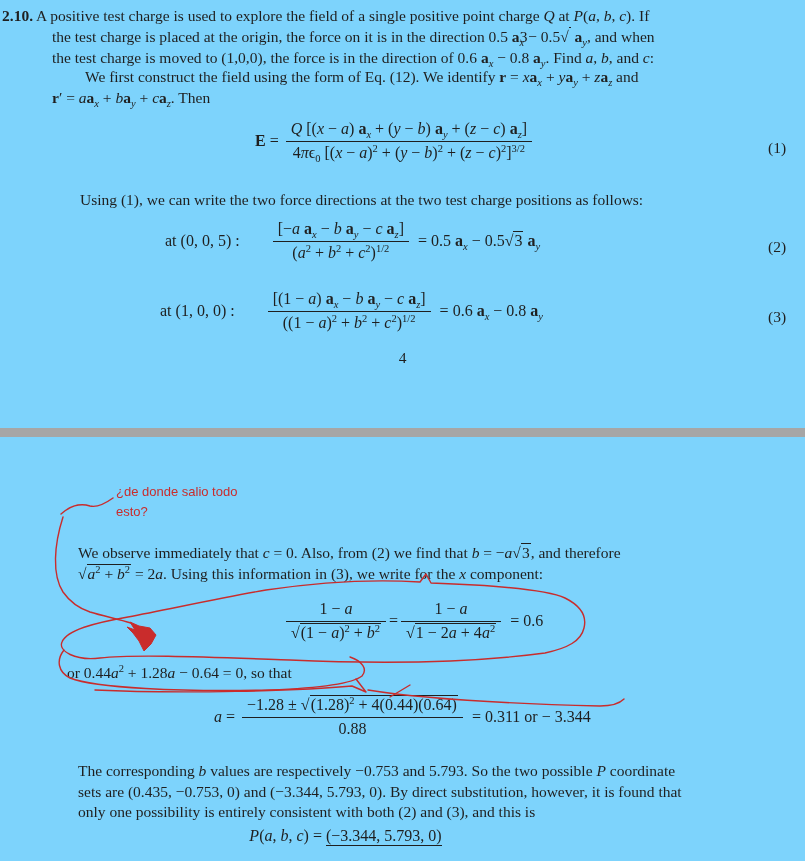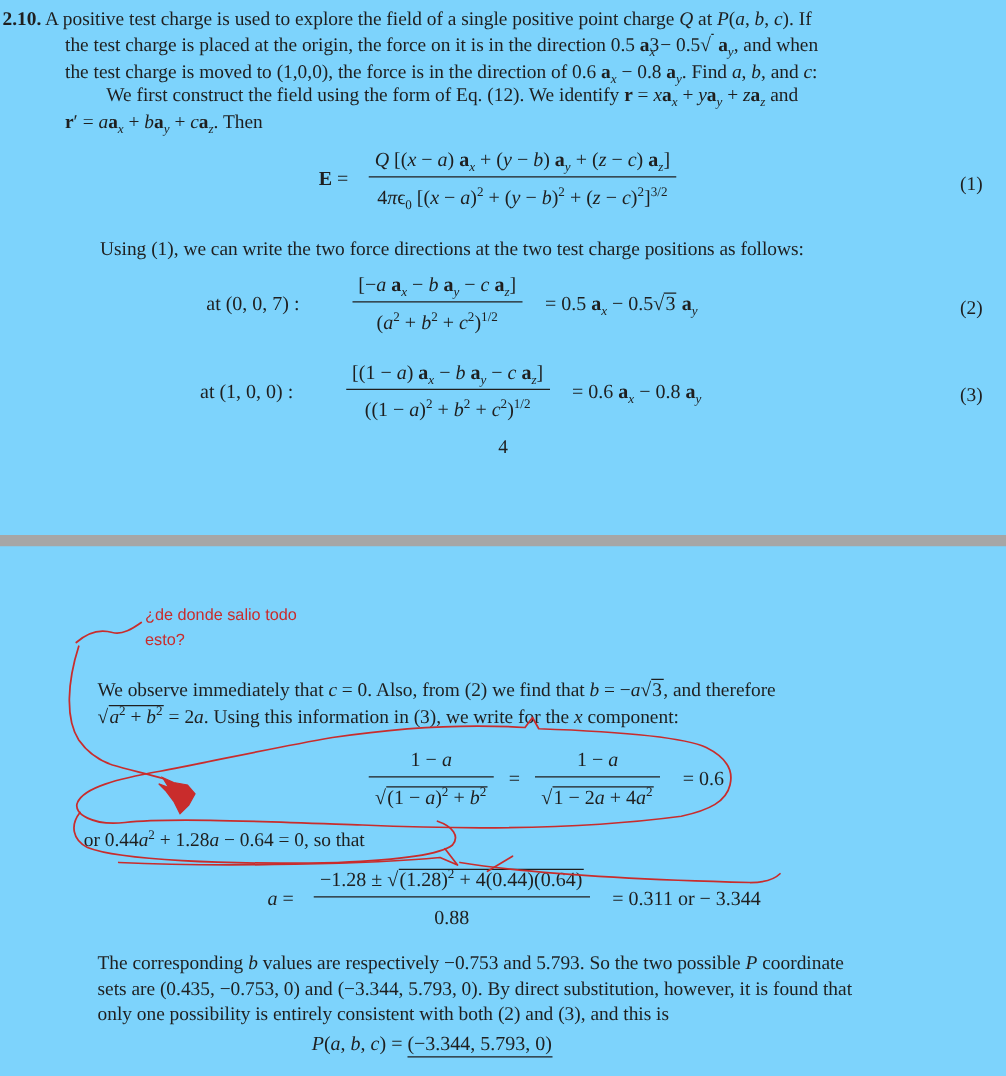--- a/index.html
+++ b/index.html
@@ -13,23 +13,23 @@
   b.vec{font-weight:bold;font-style:normal;}
   sup{font-size:10.5px;line-height:0;}
   sub{font-size:10.5px;line-height:0;}
   .ol{display:inline-block;border-top:1.2px solid currentColor;padding:1px 1px 0 1px;line-height:1.05;}
   .ul{border-bottom:1.2px solid currentColor;padding-bottom:1px;}
   .prob{left:2px;top:5px;width:792px;padding-left:50px;text-indent:-50px;}
   .probnum{font-weight:bold;}
   .intro{left:52px;top:66px;width:740px;text-indent:33px;}
   .using{left:80px;top:189px;width:712px;}
   .eqrow{position:absolute;display:flex;align-items:center;font-size:16px;line-height:19px;}
-  .frac{display:inline-block;vertical-align:middle;text-align:center;margin:0 12px;}
+  .frac{display:inline-block;vertical-align:middle;text-align:center;margin:0 3px;}
   .frac .num{display:block;padding:0 5px 3px 5px;}
-  .frac .den{display:block;border-top:1.2px solid #1f1f1f;padding:7px 5px 0 5px;}
+  .frac .den{display:block;border-top:1.2px solid #1f1f1f;padding:1px 5px 0 5px;}
   .eqlhs{margin-right:4px;}
   .eqlabel{margin-right:30px;}
   .rhs{margin-left:6px;}
   .tag{position:absolute;left:768px;}
   .tag1{top:139px;}
   .tag2{top:238px;}
   .tag3{top:308px;}
   .pagenum{position:absolute;left:0;top:349px;width:805px;text-align:center;}
   .divider{position:absolute;left:0;top:428px;width:805px;height:9px;background:#a6a6a6;}
   .note{
@@ -66,21 +66,21 @@
     <span class="frac">
       <span class="num"><i>Q</i> [(<i>x</i> − <i>a</i>) <b class="vec">a</b><sub><i>x</i></sub> + (<i>y</i> − <i>b</i>) <b class="vec">a</b><sub><i>y</i></sub> + (<i>z</i> − <i>c</i>) <b class="vec">a</b><sub><i>z</i></sub>]</span>
       <span class="den">4<i>π</i>ϵ<sub>0</sub> [(<i>x</i> − <i>a</i>)<sup>2</sup> + (<i>y</i> − <i>b</i>)<sup>2</sup> + (<i>z</i> − <i>c</i>)<sup>2</sup>]<sup>3/2</sup></span>
     </span>
   </div>
   <span class="tag tag1">(1)</span>
 
   <div class="para using">Using (1), we can write the two force directions at the two test charge positions as follows:</div>
 
   <div class="eqrow eq2row">
-    <span class="eqlabel">at (0, 0, 7) :</span>
+    <span class="eqlabel">at (0, 0, 5) :</span>
     <span class="frac">
       <span class="num">[−<i>a</i> <b class="vec">a</b><sub><i>x</i></sub> − <i>b</i> <b class="vec">a</b><sub><i>y</i></sub> − <i>c</i> <b class="vec">a</b><sub><i>z</i></sub>]</span>
       <span class="den">(<i>a</i><sup>2</sup> + <i>b</i><sup>2</sup> + <i>c</i><sup>2</sup>)<sup>1/2</sup></span>
     </span>
     <span class="rhs">= 0.5 <b class="vec">a</b><sub><i>x</i></sub> − 0.5√<span class="ol">3</span> <b class="vec">a</b><sub><i>y</i></sub></span>
   </div>
   <span class="tag tag2">(2)</span>
 
   <div class="eqrow eq3row">
     <span class="eqlabel">at (1, 0, 0) :</span>

